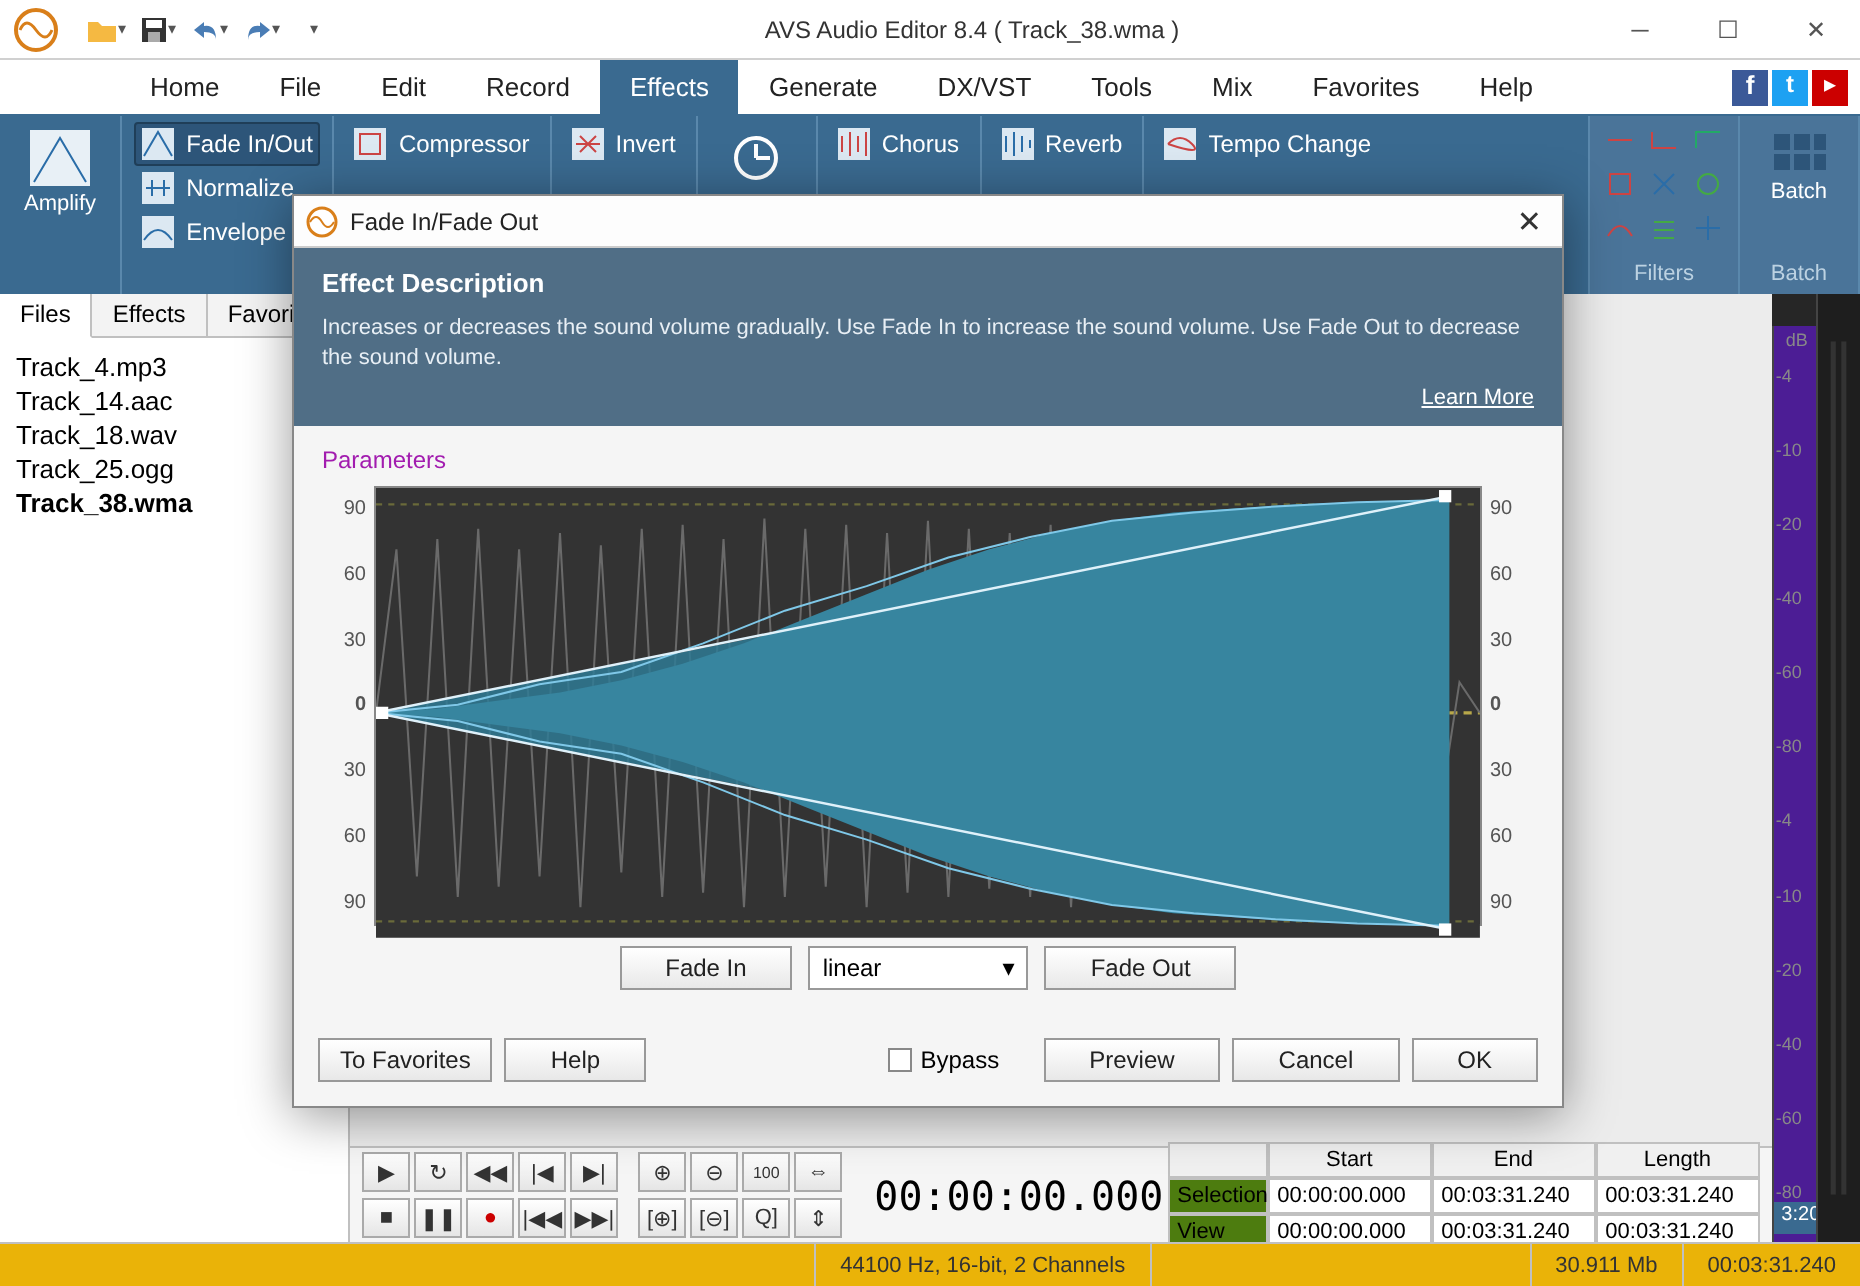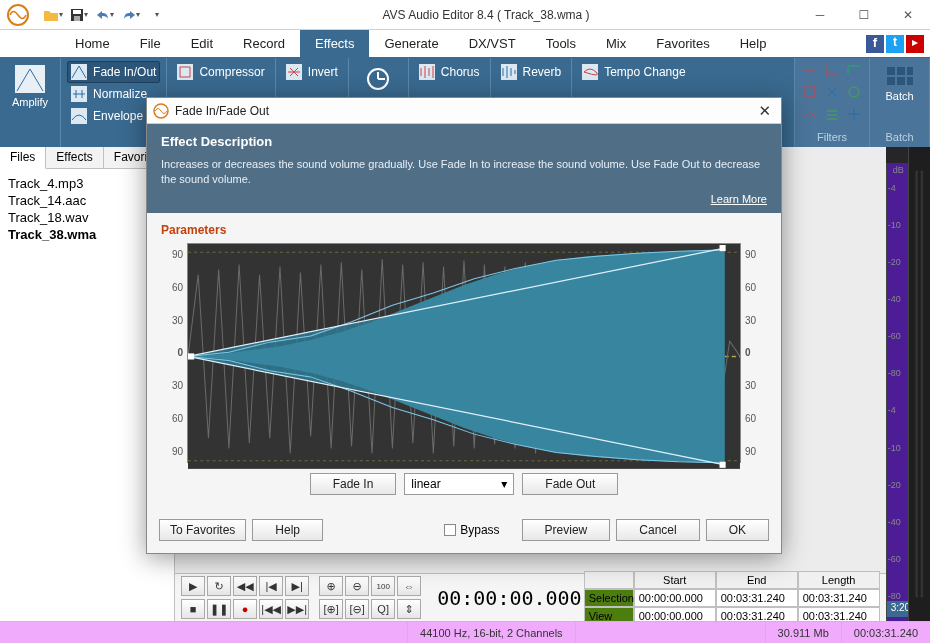--- a/index.html
+++ b/index.html
@@ -59,34 +59,34 @@
 
   .right-panel { width:140px; background:#262626; display:flex; }
   .right-panel .wf, .right-panel .meter { flex:1; border-left:1px solid #444; position:relative; }
   .wf { background:#4c1d95;margin-top:16px; }
   .meter { background:#1e1e1e; }
   .db-ticks { position:absolute; right:2px; top:0; bottom:0; width:18px; display:flex; flex-direction:column; justify-content:space-between; font-size:9px; color:#888; padding:20px 0; }
   .wf-canvas { position:absolute; top:14px; bottom:24px; left:4px; right:20px; }
   .wf-timecode { position:absolute; bottom:4px; left:0; right:0; height:16px; background:#3a6a90; color:#fff; font-size:10px; text-align:right; padding:1px 4px; }
 
   
-  .statusbar { position:absolute; bottom:0; left:0; right:0; height:22px; background:#f0abfc; border-top:1px solid #c0c0c0; display:flex; align-items:center; font-size:11px; color:#333; }
+  .statusbar { position:absolute; bottom:0; left:0; right:0; height:22px; background:#eab308; border-top:1px solid #c0c0c0; display:flex; align-items:center; font-size:11px; color:#333; }
   .statusbar .cell { padding:0 12px; border-left:1px solid #c0c0c0; height:100%; display:flex; align-items:center; }
 
   
   .dialog { position:absolute; left:146px; top:97px; width:636px; background:#f5f5f5; box-shadow:0 4px 24px rgba(0,0,0,.4); border:1px solid #888; z-index:100; }
   .dlg-title { height:26px; background:#fdfdfd; display:flex; align-items:center; padding:0 6px; border-bottom:1px solid #ccc; }
   .dlg-title .t { margin-left:6px; font-size:12px; color:#222; }
   .dlg-title .x { margin-left:auto; font-size:15px; color:#333; padding:0 4px; }
   .dlg-head { background:#506e86; color:#fff; padding:10px 14px 8px; }
   .dlg-head h3 { font-size:13px; font-weight:bold; margin-bottom:8px; }
   .dlg-head p { font-size:11px; line-height:15px; color:#e8eff5; }
   .dlg-head .learn { text-align:right; font-size:11px; text-decoration:underline; margin-top:6px; }
   .dlg-params { padding:10px 14px 6px; }
-  .dlg-params h4 { font-size:12px; font-weight:bold; color:#c2410c; margin-bottom:6px; }
+  .dlg-params h4 { font-size:12px; font-weight:normal; color:#a21caf; margin-bottom:6px; }
   .graph { border:1px solid #888; background:#333; height:220px; position:relative; }
   .graph svg { position:absolute; inset:0; }
   .controls-row { display:flex; justify-content:center; gap:8px; padding:10px 0; }
   .btn { height:22px; padding:0 22px; border:1px solid #999; background:linear-gradient(#fff,#e8e8e8); font-size:12px; color:#222; display:flex; align-items:center; }
   .sel-input { height:22px; width:110px; border:1px solid #999; background:#fff; padding:0 6px; display:flex; align-items:center; justify-content:space-between; }
   .dlg-buttons { display:flex; gap:6px; padding:8px 12px 12px; align-items:center; }
   .chk { display:flex; align-items:center; gap:4px; font-size:12px; margin-left:auto; margin-right:16px; }
   .chk .box { width:12px; height:12px; border:1px solid #888; background:#fff; }
 </style>
 </head>
@@ -332,20 +332,21 @@
   <div class="left-panel">
     <div class="left-tabs">
       <div class="active">Files</div>
       <div>Effects</div>
       <div>Favorites</div>
     </div>
     <div class="file-list">
       <div>Track_4.mp3</div>
       <div>Track_14.aac</div>
       <div>Track_18.wav</div>
+      <div>Track_25.ogg</div>
       <div class="sel">Track_38.wma</div>
     </div>
   </div>
 
   <div class="center">
     <div class="wave-area"></div>
     <div class="transport-row">
       <div style="display:flex;flex-direction:column;gap:3px">
         <div style="display:flex;gap:2px">
           <div class="tbtn">▶</div>

